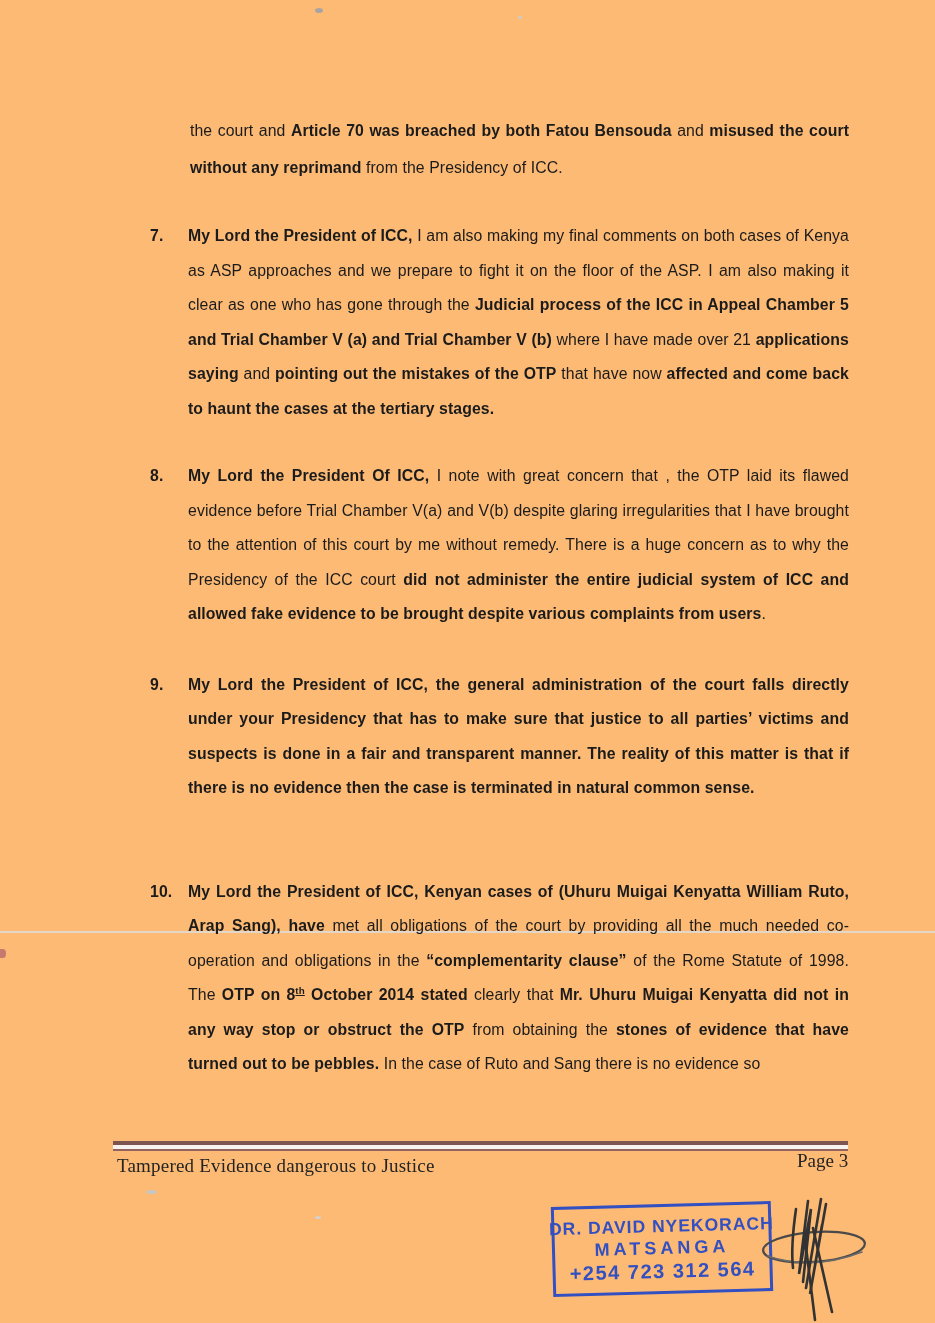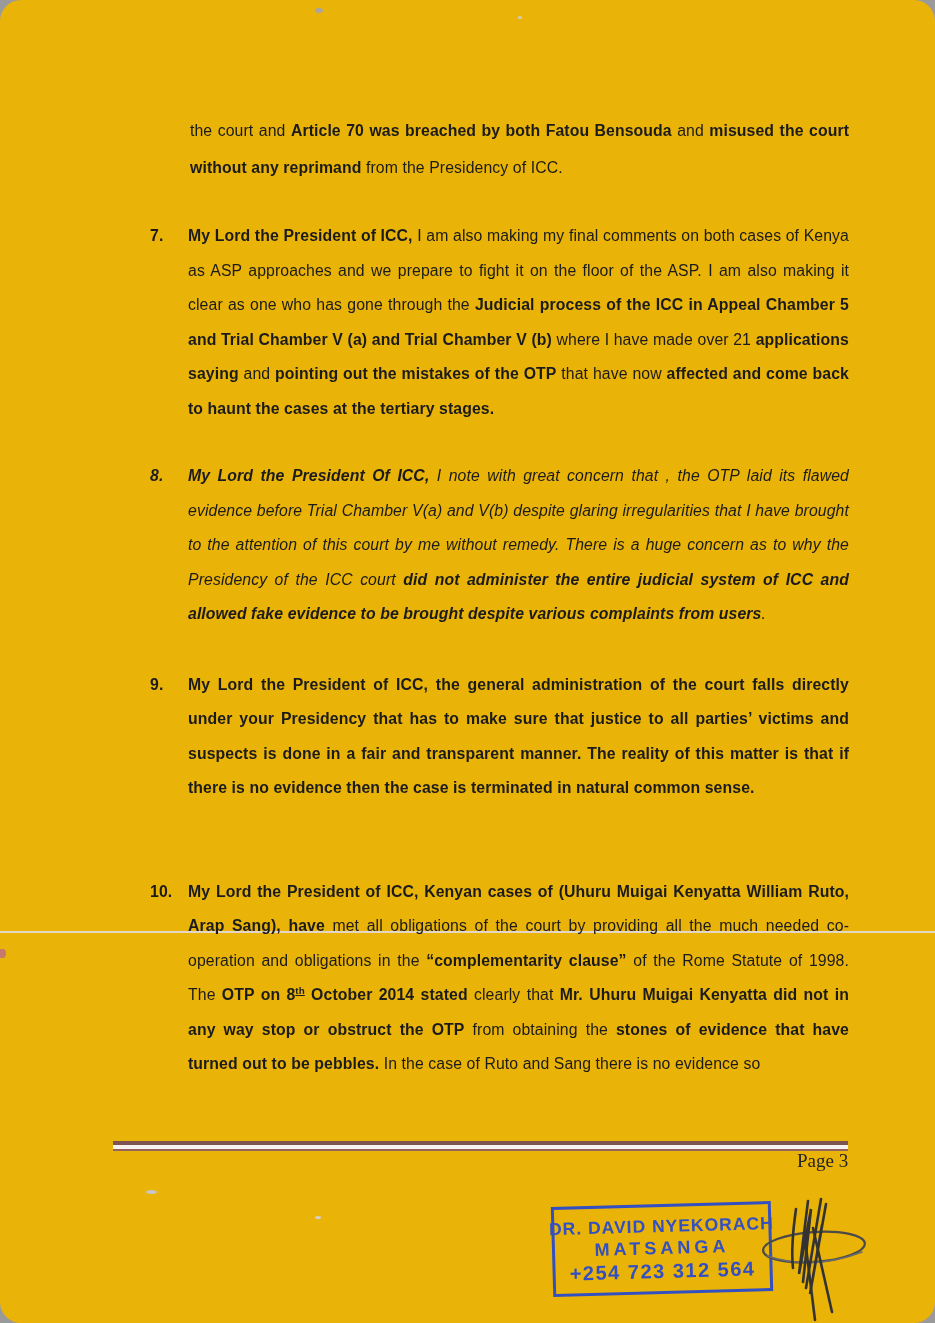--- a/index.html
+++ b/index.html
@@ -1,41 +1,40 @@
 <!DOCTYPE html>
 <html><head>
 <meta charset="utf-8">
 <style>
   html,body{margin:0;padding:0;background:#9a9a9a;}
   .page{
     position:relative;
     width:935px;height:1323px;
-    background:#eab308;
+    background:#fdba74;
     overflow:hidden;
     font-family:"Liberation Sans", sans-serif;
     color:#1b1b1b;
-    border-radius:21px;
   }
   
   .text-column{
     position:absolute;
     top:112px;left:150px;width:699px;
   }
   .para{
     font-size:15.8px;
     line-height:34.5px;
     text-align:justify;
     color:#1b1b1b;
     letter-spacing:0.1px;
   }
   .para.continuation{padding-left:40px;line-height:37px;margin-bottom:33px;}
   .para.numbered{padding-left:38px;}
   .para .num{display:inline-block;width:38px;margin-left:-38px;font-weight:700;text-align:left;}
   #para-7{margin-bottom:33px;}
-  #para-8{margin-bottom:36px;font-style:italic;}
+  #para-8{margin-bottom:36px;}
   #para-9{margin-bottom:69px;}
   .b{font-weight:700;}
   sup{font-size:0.62em;line-height:0;text-decoration:underline;}
   
   .scan-line{
     position:absolute;left:0;top:931px;width:935px;height:2px;
     background:#e3d7c9;z-index:0;
   }
   .speck{position:absolute;border-radius:50%;}
   .speck1{left:315px;top:8px;width:8px;height:5px;background:#a9a4a0;}
@@ -92,20 +91,21 @@
 
   <div class="text-column">
     <div class="para continuation" id="para-cont"><span>the court and </span><span class="b">Article 70 was breached by both Fatou Bensouda</span><span>  and  </span><span class="b">misused the court without any reprimand</span><span> from the Presidency of ICC.</span></div>
     <div class="para numbered" id="para-7"><span class="num">7.</span><span class="b">My Lord the President of ICC,</span><span> I am also making my final comments on both cases of Kenya as ASP approaches and we prepare to fight it on the floor of the ASP. I am also making it clear as one who has gone through the </span><span class="b">Judicial process of the ICC in Appeal Chamber 5 and Trial Chamber V (a) and Trial Chamber V (b)</span><span> where I have made over 21 </span><span class="b">applications saying</span><span> and </span><span class="b">pointing out the mistakes of the OTP</span><span> that have now </span><span class="b">affected and come back to haunt the cases at the tertiary stages.</span></div>
     <div class="para numbered" id="para-8"><span class="num">8.</span><span class="b">My Lord the President Of ICC,</span><span>  I  note with great concern that , the OTP  laid its flawed evidence before Trial Chamber V(a)  and V(b) despite glaring irregularities that  I have brought to the attention of this court  by me without remedy. There is a huge concern as to why the Presidency of the ICC court </span><span class="b">did not administer the entire judicial system of ICC and allowed fake evidence to be brought despite various complaints from users</span><span>.</span></div>
     <div class="para numbered" id="para-9"><span class="num">9.</span><span class="b">My Lord the President of ICC, the general administration of the court falls directly under your Presidency that has to make sure that justice to all parties’ victims and suspects is done in a fair and transparent manner. The reality of this matter is that if there is no evidence then the case is terminated in natural common sense.</span></div>
     <div class="para numbered" id="para-10"><span class="num">10.</span><span class="b">My Lord the President of ICC, Kenyan cases of (Uhuru Muigai Kenyatta William Ruto, Arap Sang), have</span><span> met all obligations of the court by providing all the much needed co-operation and obligations in the </span><span class="b">“complementarity clause”</span><span> of the Rome Statute of 1998. The </span><span class="b">OTP on 8</span><sup class="b">th</sup><span class="b"> October 2014 stated</span><span> clearly that </span><span class="b">Mr. Uhuru Muigai Kenyatta did not in any way stop or obstruct the OTP</span><span> from obtaining the </span><span class="b">stones of evidence that have turned out to be pebbles.</span><span>  In the case of Ruto and Sang there is no evidence so</span></div>
   </div>
 
   <div class="footer-rule"></div>
+  <div class="footer-left">Tampered Evidence dangerous to Justice</div>
   <div class="footer-right">Page 3</div>
 
   <div class="stamp">
     <div class="stamp-line1">DR. DAVID NYEKORACH</div>
     <div class="stamp-line2">MATSANGA</div>
     <div class="stamp-line3">+254 723 312 564</div>
   </div>
 
   <svg class="signature" viewBox="0 0 155 133">
     <g fill="none" stroke="#4a4a4a" stroke-width="2.2" stroke-linecap="round">

